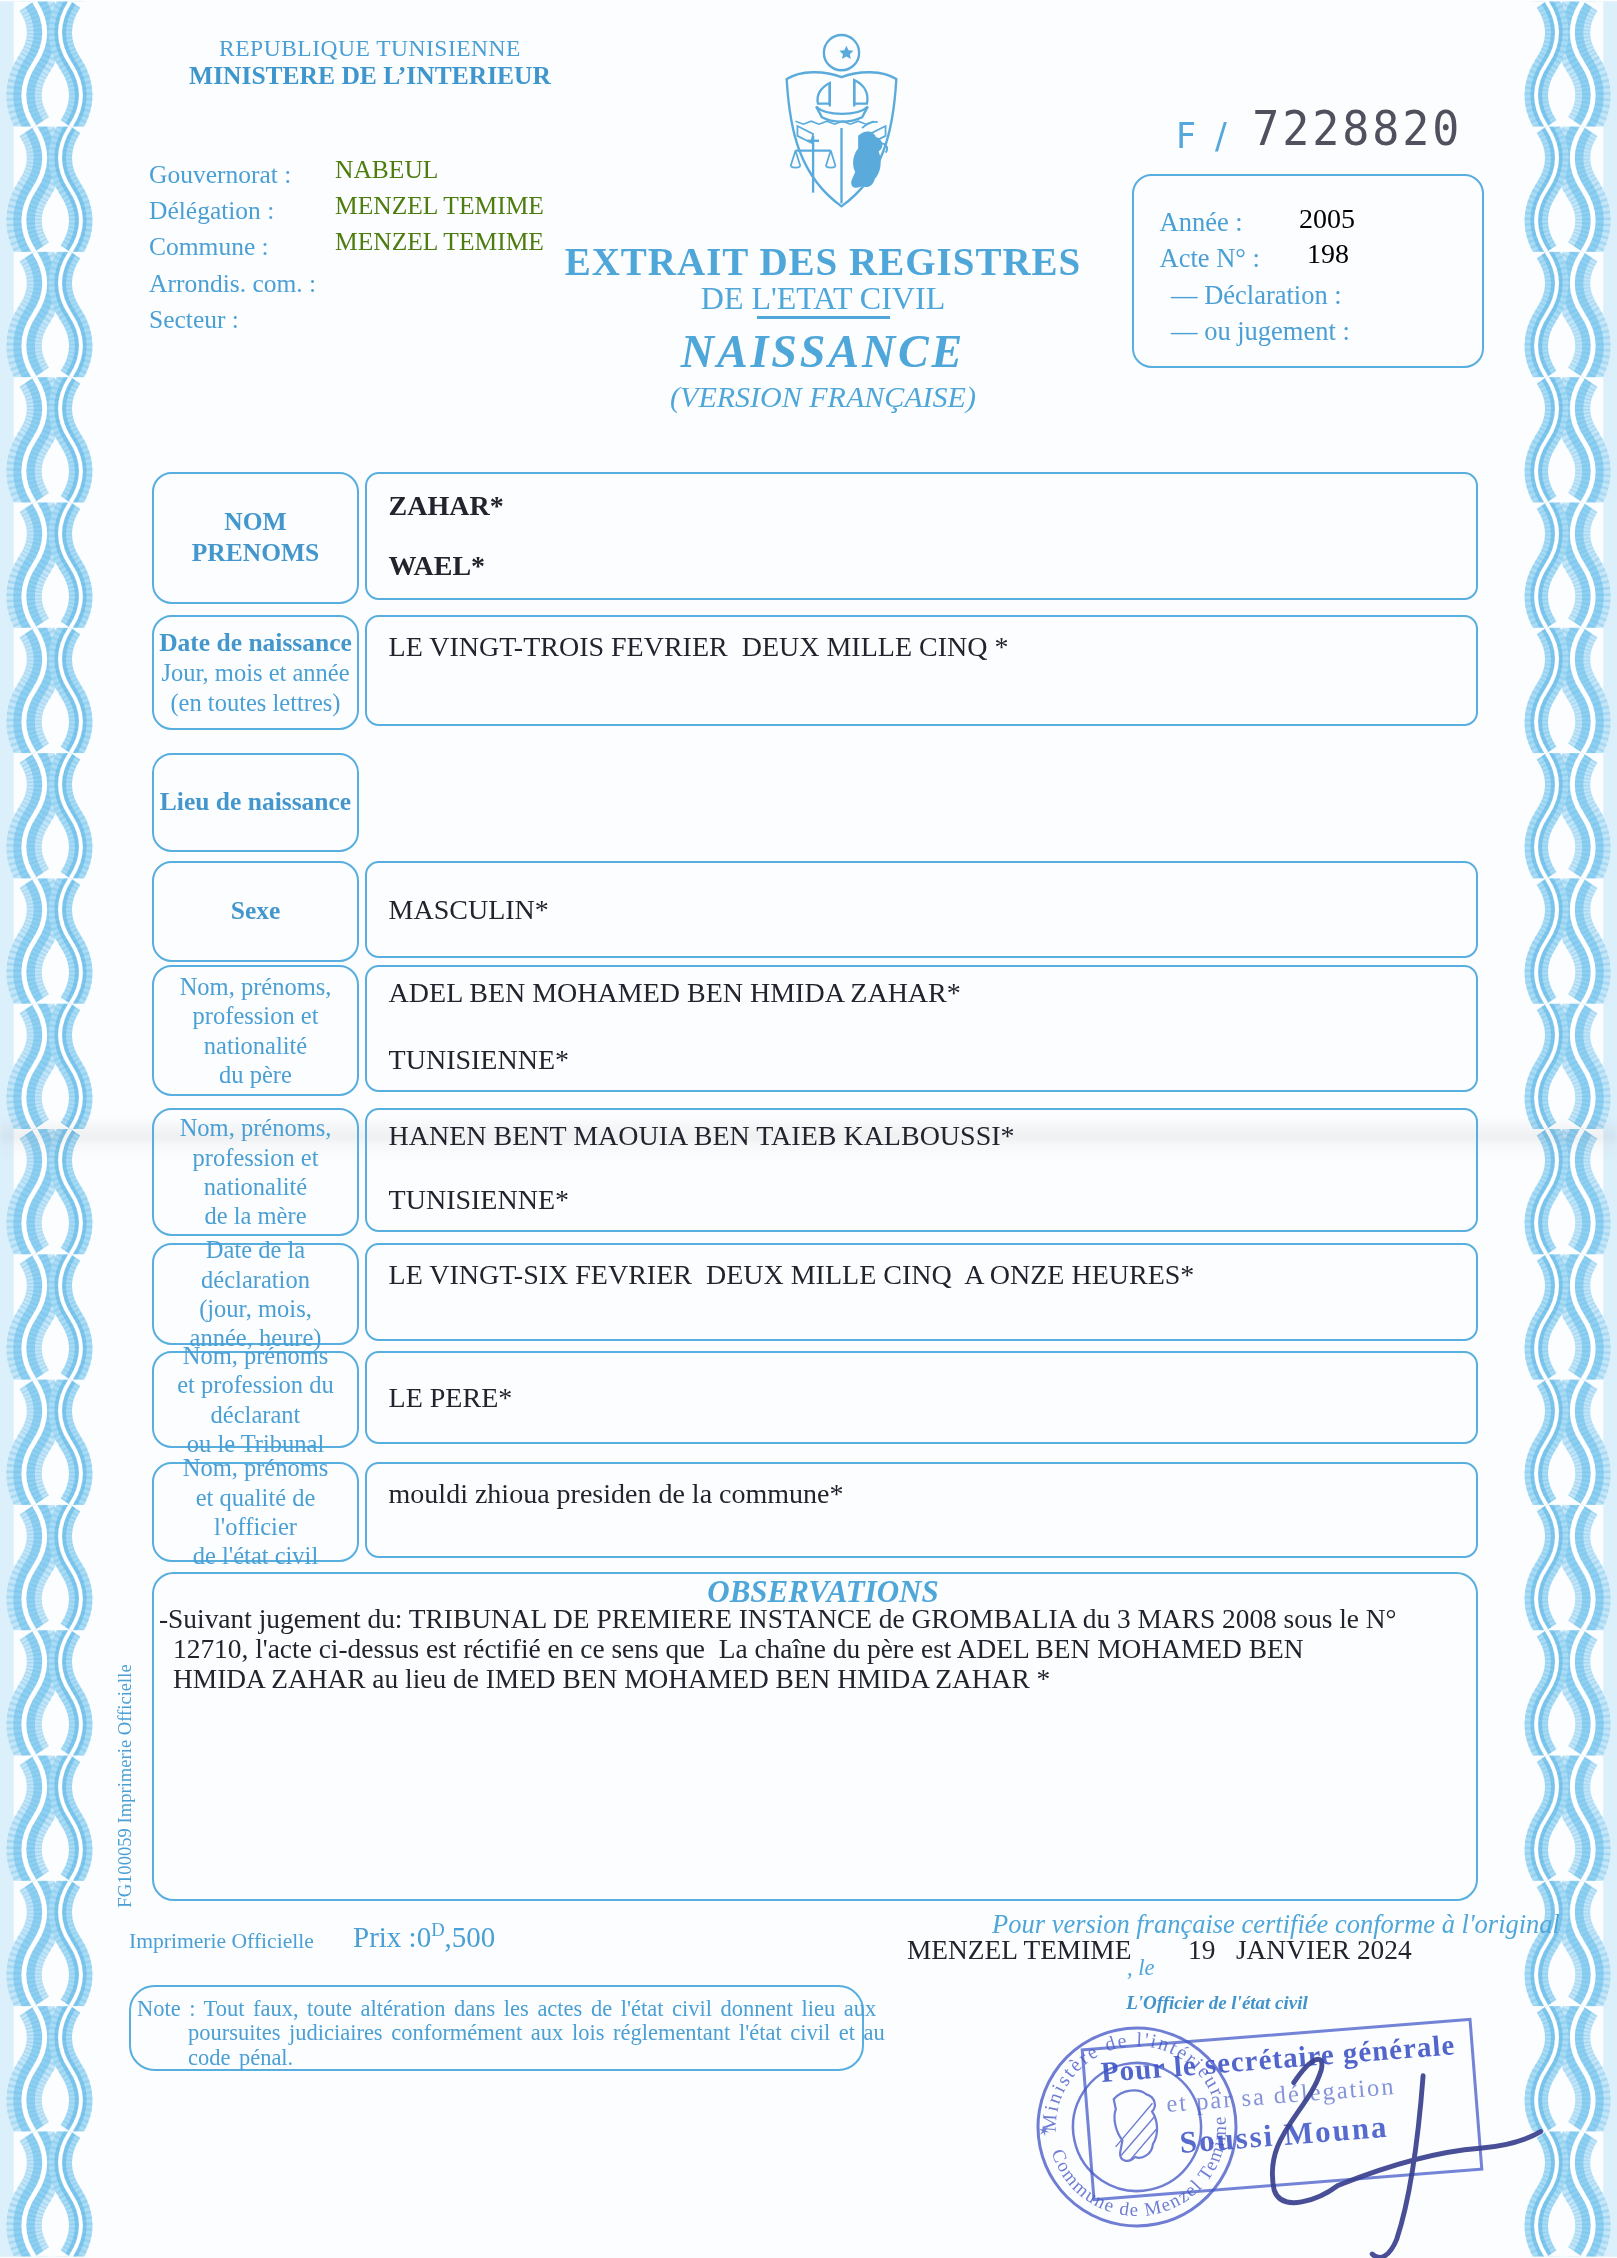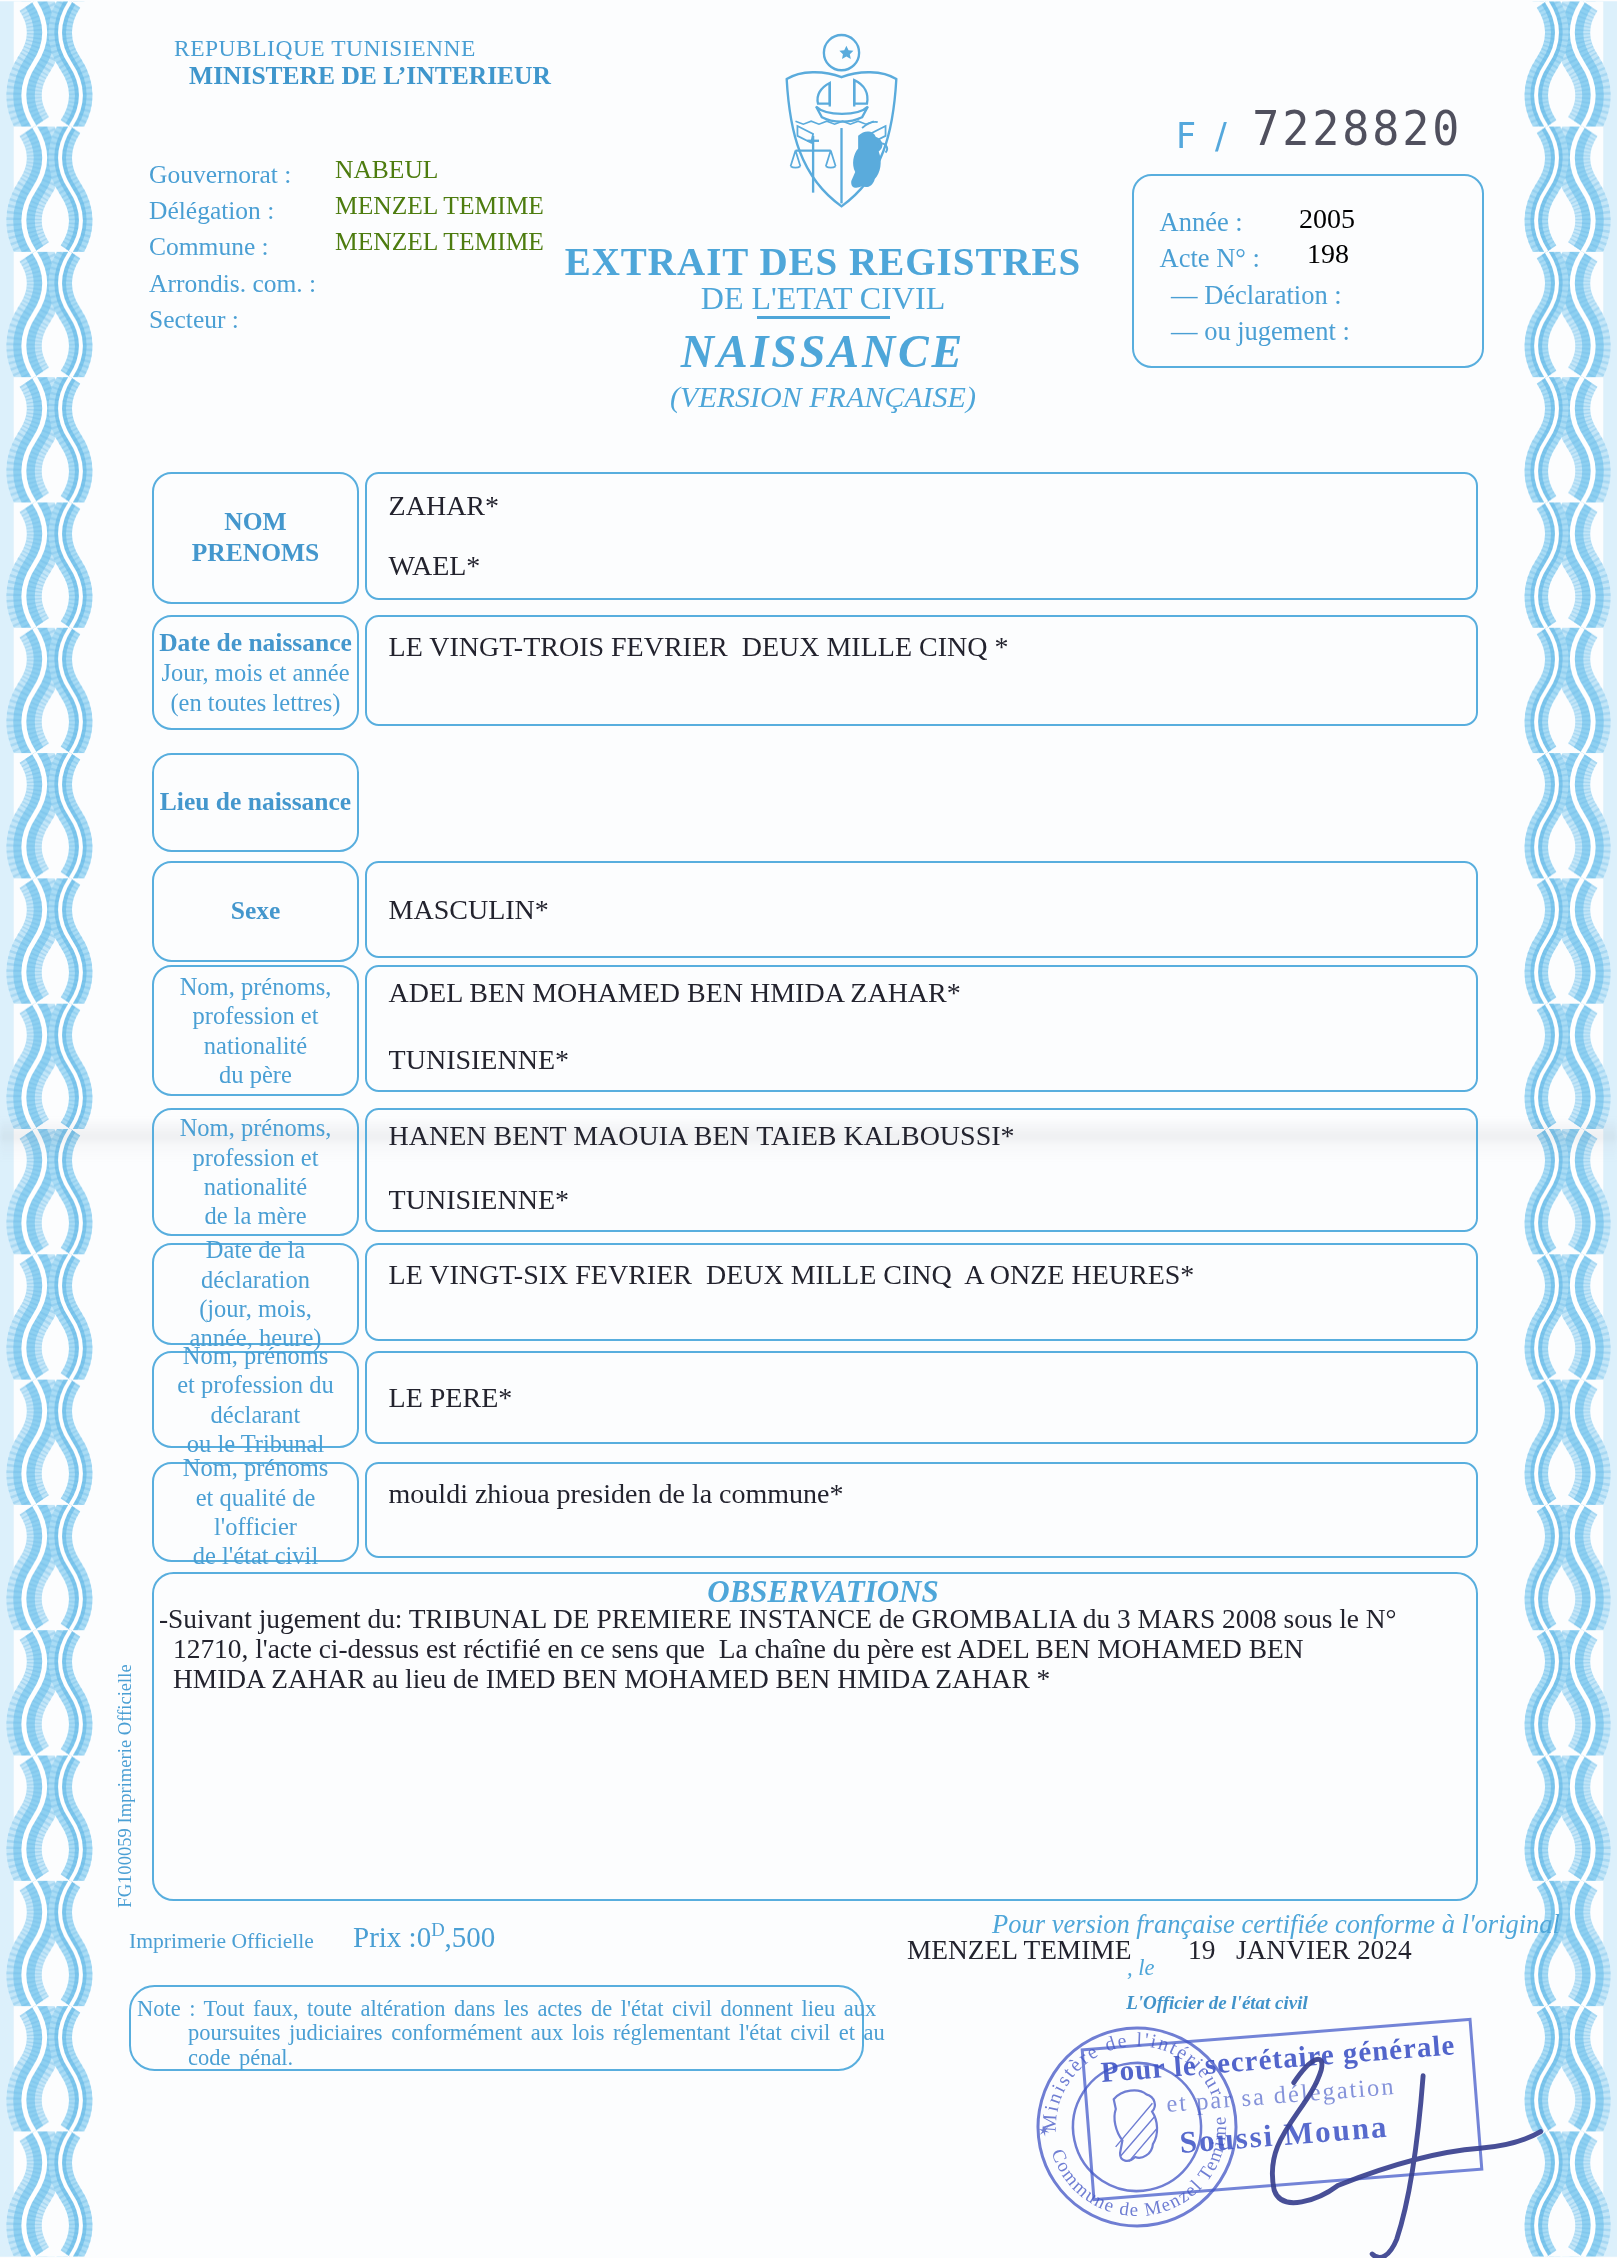--- a/index.html
+++ b/index.html
@@ -6,21 +6,21 @@
   .page{position:relative;width:1617px;height:2258px;background:#fcfdfe;overflow:hidden;
         font-family:"Liberation Serif",serif;color:#23232e;}
   .abs{position:absolute;}
   .blue{color:#4a9fd4;}
   .ink{color:#000000;}
   
   .guilloche{position:absolute;top:0;width:93px;height:2258px;}
   .guilloche.right{left:1524px;transform:scaleX(-1);}
   .guilloche.left{left:0;}
   
-  .h-rep{left:174px;top:35px;width:392px;font-size:23.5px;letter-spacing:0.5px;color:#4a9fd4;}
+  .h-rep{left:174px;top:35px;width:392px;text-align:center;font-size:23.5px;letter-spacing:0.5px;color:#4a9fd4;}
   .h-min{left:174px;top:61px;width:392px;text-align:center;font-size:25.5px;font-weight:bold;color:#3f96cc;}
   .adm-label{left:149px;font-size:25.5px;color:#4a9fd4;}
   .adm-value{left:335px;font-size:25.5px;color:#4d7c0f;}
   
   .serial{left:1176px;top:102px;display:flex;align-items:flex-start;gap:21.6px;}
   .serial .f{font-family:"DejaVu Sans",sans-serif;font-size:35px;color:#55a8dc;letter-spacing:3.9px;margin-top:13.7px;}
   .serial .num{font-family:"DejaVu Sans Mono",monospace;font-size:45px;color:#50505e;letter-spacing:2.9px;transform:scaleY(1.08);}
   
   .act-box{left:1132px;top:174px;width:348px;height:190px;border:2.9px solid #58aede;border-radius:19.6px;}
   .act-box span{position:absolute;font-size:26.5px;}
@@ -34,21 +34,21 @@
   .row-label{position:absolute;left:152px;width:203px;border:2.9px solid #58aede;border-radius:19.6px;
              display:flex;flex-direction:column;justify-content:center;align-items:center;text-align:center;}
   .row-value{position:absolute;left:365px;width:1113px;border:2.9px solid #58aede;border-radius:13.7px;
              display:flex;flex-direction:column;box-sizing:border-box;padding-left:21.6px;}
   .lbl{font-size:24.5px;color:#4a9fd4;line-height:1.2;}
   .lbl.b{font-weight:bold;font-size:25.5px;color:#4497cd;}
   .val{font-size:28px;color:#23232e;white-space:pre-wrap;}
   .v-center{justify-content:center;}
   .v-top{justify-content:flex-start;padding-top:13.7px;}
   .v-between{justify-content:space-between;padding-top:9.8px;padding-bottom:13.7px;}
-  .v-gap{gap:28px;}
+  .v-gap{gap:28px;font-weight:bold;}
   
   .obs-box{left:152px;top:1572px;width:1326px;height:329px;border:2.9px solid #58aede;border-radius:21.6px;box-sizing:border-box;}
   .obs-title{left:627px;top:1574px;width:392px;text-align:center;font-size:31px;font-weight:bold;font-style:italic;color:#4ea6d9;}
   .obs-text{position:absolute;left:159px;top:1604px;width:1304px;}
   .obs-line{font-size:27.4px;line-height:30px;color:#23232e;white-space:pre-wrap;}
   .obs-line.ind{margin-left:14px;}
   
   .fg-vert{left:125px;top:1786px;transform:translate(-50%,-50%) rotate(-90deg);white-space:nowrap;
            font-size:18.6px;color:#4a9fd4;}
   .imprimerie{left:129px;top:1929px;font-size:21.6px;color:#4a9fd4;}

